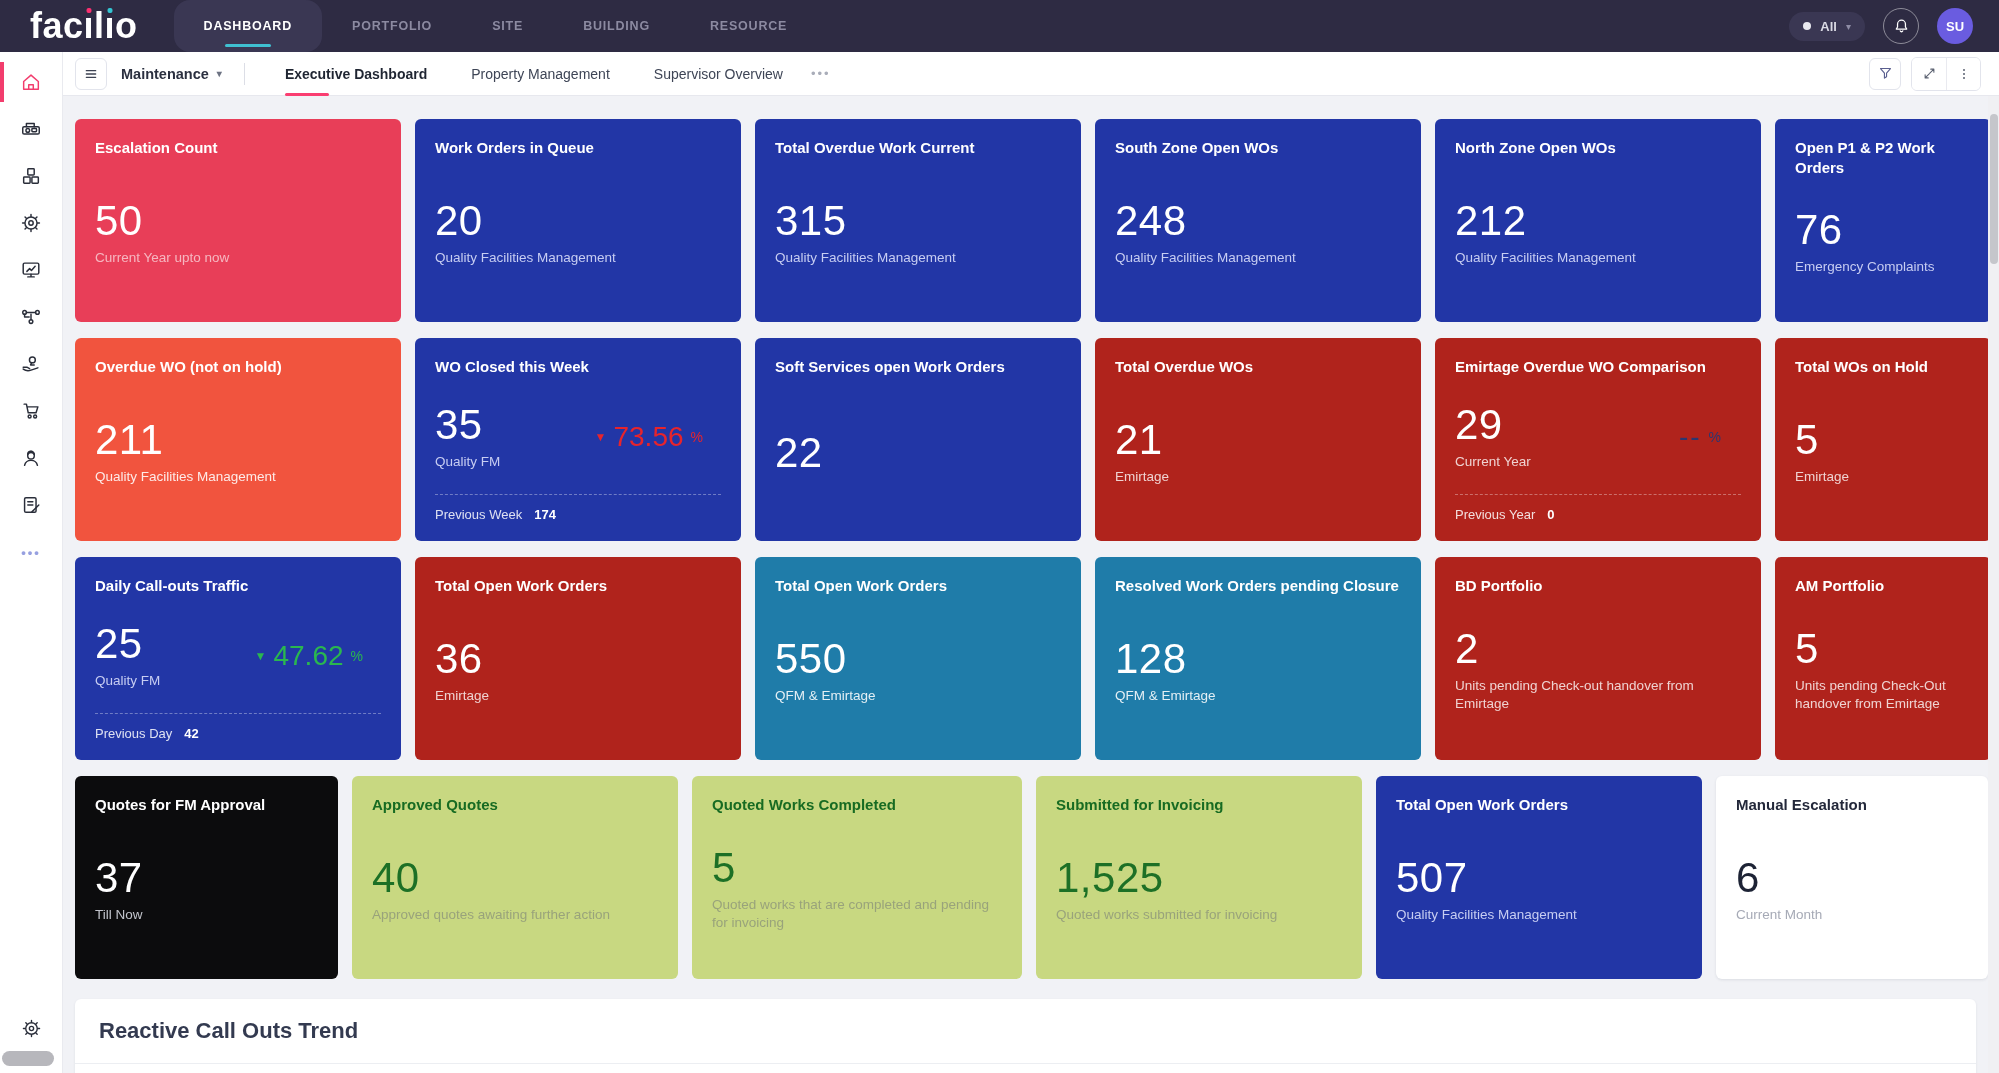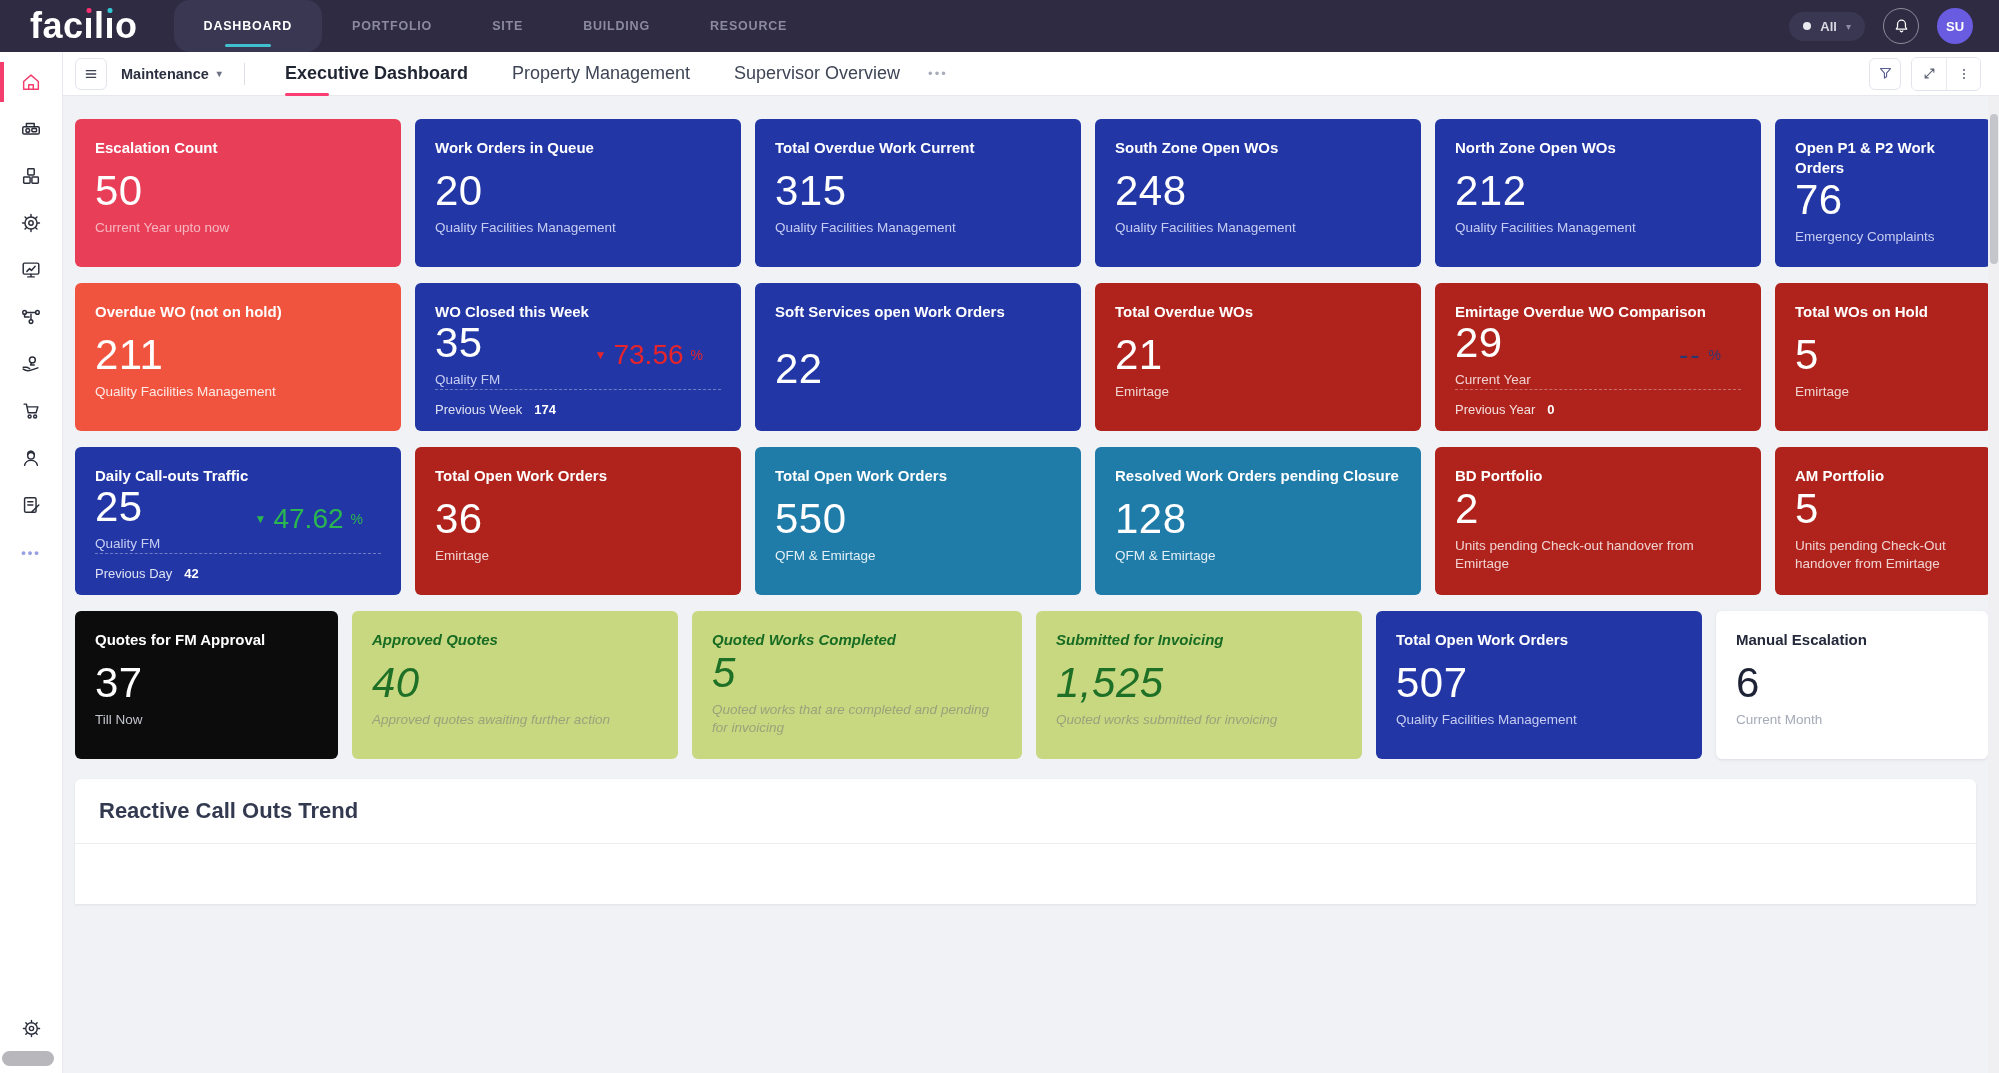--- a/index.html
+++ b/index.html
@@ -34,21 +34,21 @@
   
   .toolbar { position:absolute; left:63px; top:52px; width:1936px; height:44px; background:#fff;
     border-bottom:1px solid #e7e8ee; display:flex; align-items:center; padding:0 18px 0 12px; z-index:20; }
   .sq-btn { width:32px; height:32px; border:1px solid #e2e4ec; border-radius:6px; background:#fff;
     display:flex; align-items:center; justify-content:center; color:#3c4252; cursor:pointer; }
   .module { display:flex; align-items:center; gap:8px; margin-left:14px; font-size:14.5px;
     font-weight:600; color:#2b3040; cursor:pointer; }
   .module .chev { color:#6d7383; font-size:10px; }
   .vdiv { width:1px; height:22px; background:#dcdee6; margin:0 22px; }
   .tabs { display:flex; align-items:stretch; height:44px; gap:8px; }
-  .tab { position:relative; display:flex; align-items:center; padding:0 18px; font-size:18px;
+  .tab { position:relative; display:flex; align-items:center; padding:0 18px; font-size:14px;
     color:#3e4556; cursor:pointer; }
   .tab.active { color:#1f2532; font-weight:600; }
   .tab.active::after { content:""; position:absolute; left:18px; bottom:0; width:44px; height:3px;
     background:#fa3e71; border-radius:2px; }
   .tab-more { color:#a9adb9; font-size:13px; letter-spacing:2px; padding:0 10px; cursor:pointer; }
   .toolbar-right { margin-left:auto; display:flex; align-items:center; gap:10px; }
   .btn-group { display:flex; border:1px solid #e2e4ec; border-radius:6px; overflow:hidden; }
   .btn-group .cell { width:34px; height:32px; display:flex; align-items:center; justify-content:center;
     color:#5a6070; cursor:pointer; background:#fff; }
   .btn-group .cell + .cell { border-left:1px solid #e9eaf0; }
@@ -62,21 +62,21 @@
   .side-item.active { color:#f23d6d; }
   .side-item.active::before { content:""; position:absolute; left:0; top:2px; bottom:2px; width:4px;
     background:#f23d6d; }
   .side-item.more { color:#97a0e0; font-size:13px; letter-spacing:2px; font-weight:700; }
   .side-bottom { margin-top:auto; }
 
   
   .content { position:absolute; left:63px; top:96px; width:1925px; height:977px;
     padding:23px 12px 0 12px; overflow:hidden; }
   .card-row { display:flex; gap:14px; margin-bottom:16px; }
-  .card { flex:0 0 auto; width:326px; height:148px; border-radius:6px; padding:19px 20px;
+  .card { flex:0 0 auto; width:326px; height:203px; border-radius:6px; padding:19px 20px;
     display:flex; flex-direction:column; cursor:pointer; }
   .card-title { font-size:15px; font-weight:700; line-height:1.3; }
   .sp1 { flex:1; } .sp2 { flex:.85; }
   .vrow { display:flex; align-items:center; }
   .val { font-size:42px; font-weight:500; line-height:1; letter-spacing:.5px; }
   .sub { font-size:13.5px; margin-top:7px; line-height:1.35; }
   .delta { margin-left:auto; margin-right:18px; display:flex; align-items:center; gap:7px; }
   .delta .tri { font-size:12px; }
   .delta .dnum { font-size:28px; font-weight:500; }
   .delta .dunit { font-size:14px; }
@@ -84,21 +84,21 @@
   .foot { border-top:1px dashed rgba(255,255,255,.35); padding-top:12px; display:flex; gap:12px;
     font-size:13px; align-items:baseline; }
   .foot .flabel { opacity:.85; } .foot .fvalue { font-weight:700; }
 
   .t-navy  { background:#2236a6; color:#fff; }
   .t-pink  { background:#e83e58; color:#fff; }
   .t-tomato{ background:#f1543e; color:#fff; }
   .t-darkred{ background:#b0231c; color:#fff; }
   .t-teal  { background:#1f7ca9; color:#fff; }
   .t-black { background:#0c0c0d; color:#fff; }
-  .t-olive { background:#c8d881; color:#176b22;font-style:italic; }
+  .t-olive { background:#c8d881; color:#176b22; }
   .t-white { background:#fff; color:#23283a; box-shadow:0 1px 3px rgba(30,35,60,.10); }
   .t-navy .sub{color:#c7cdf2} .t-pink .sub{color:rgba(255,255,255,.62)}
   .t-tomato .sub{color:rgba(255,255,255,.88)} .t-darkred .sub{color:rgba(255,255,255,.8)}
   .t-teal .sub{color:rgba(255,255,255,.88)} .t-black .sub{color:#c2c4cb}
   .t-olive .sub{color:#99a37b} .t-white .sub{color:#a6aab6}
   .t-olive .val{color:#1d7026} .t-white .val{color:#1d2335}
 
   
   .panel { margin-top:20px; background:#fff; border-radius:6px 6px 0 0; width:1901px;
     box-shadow:0 1px 3px rgba(30,35,60,.08); }

